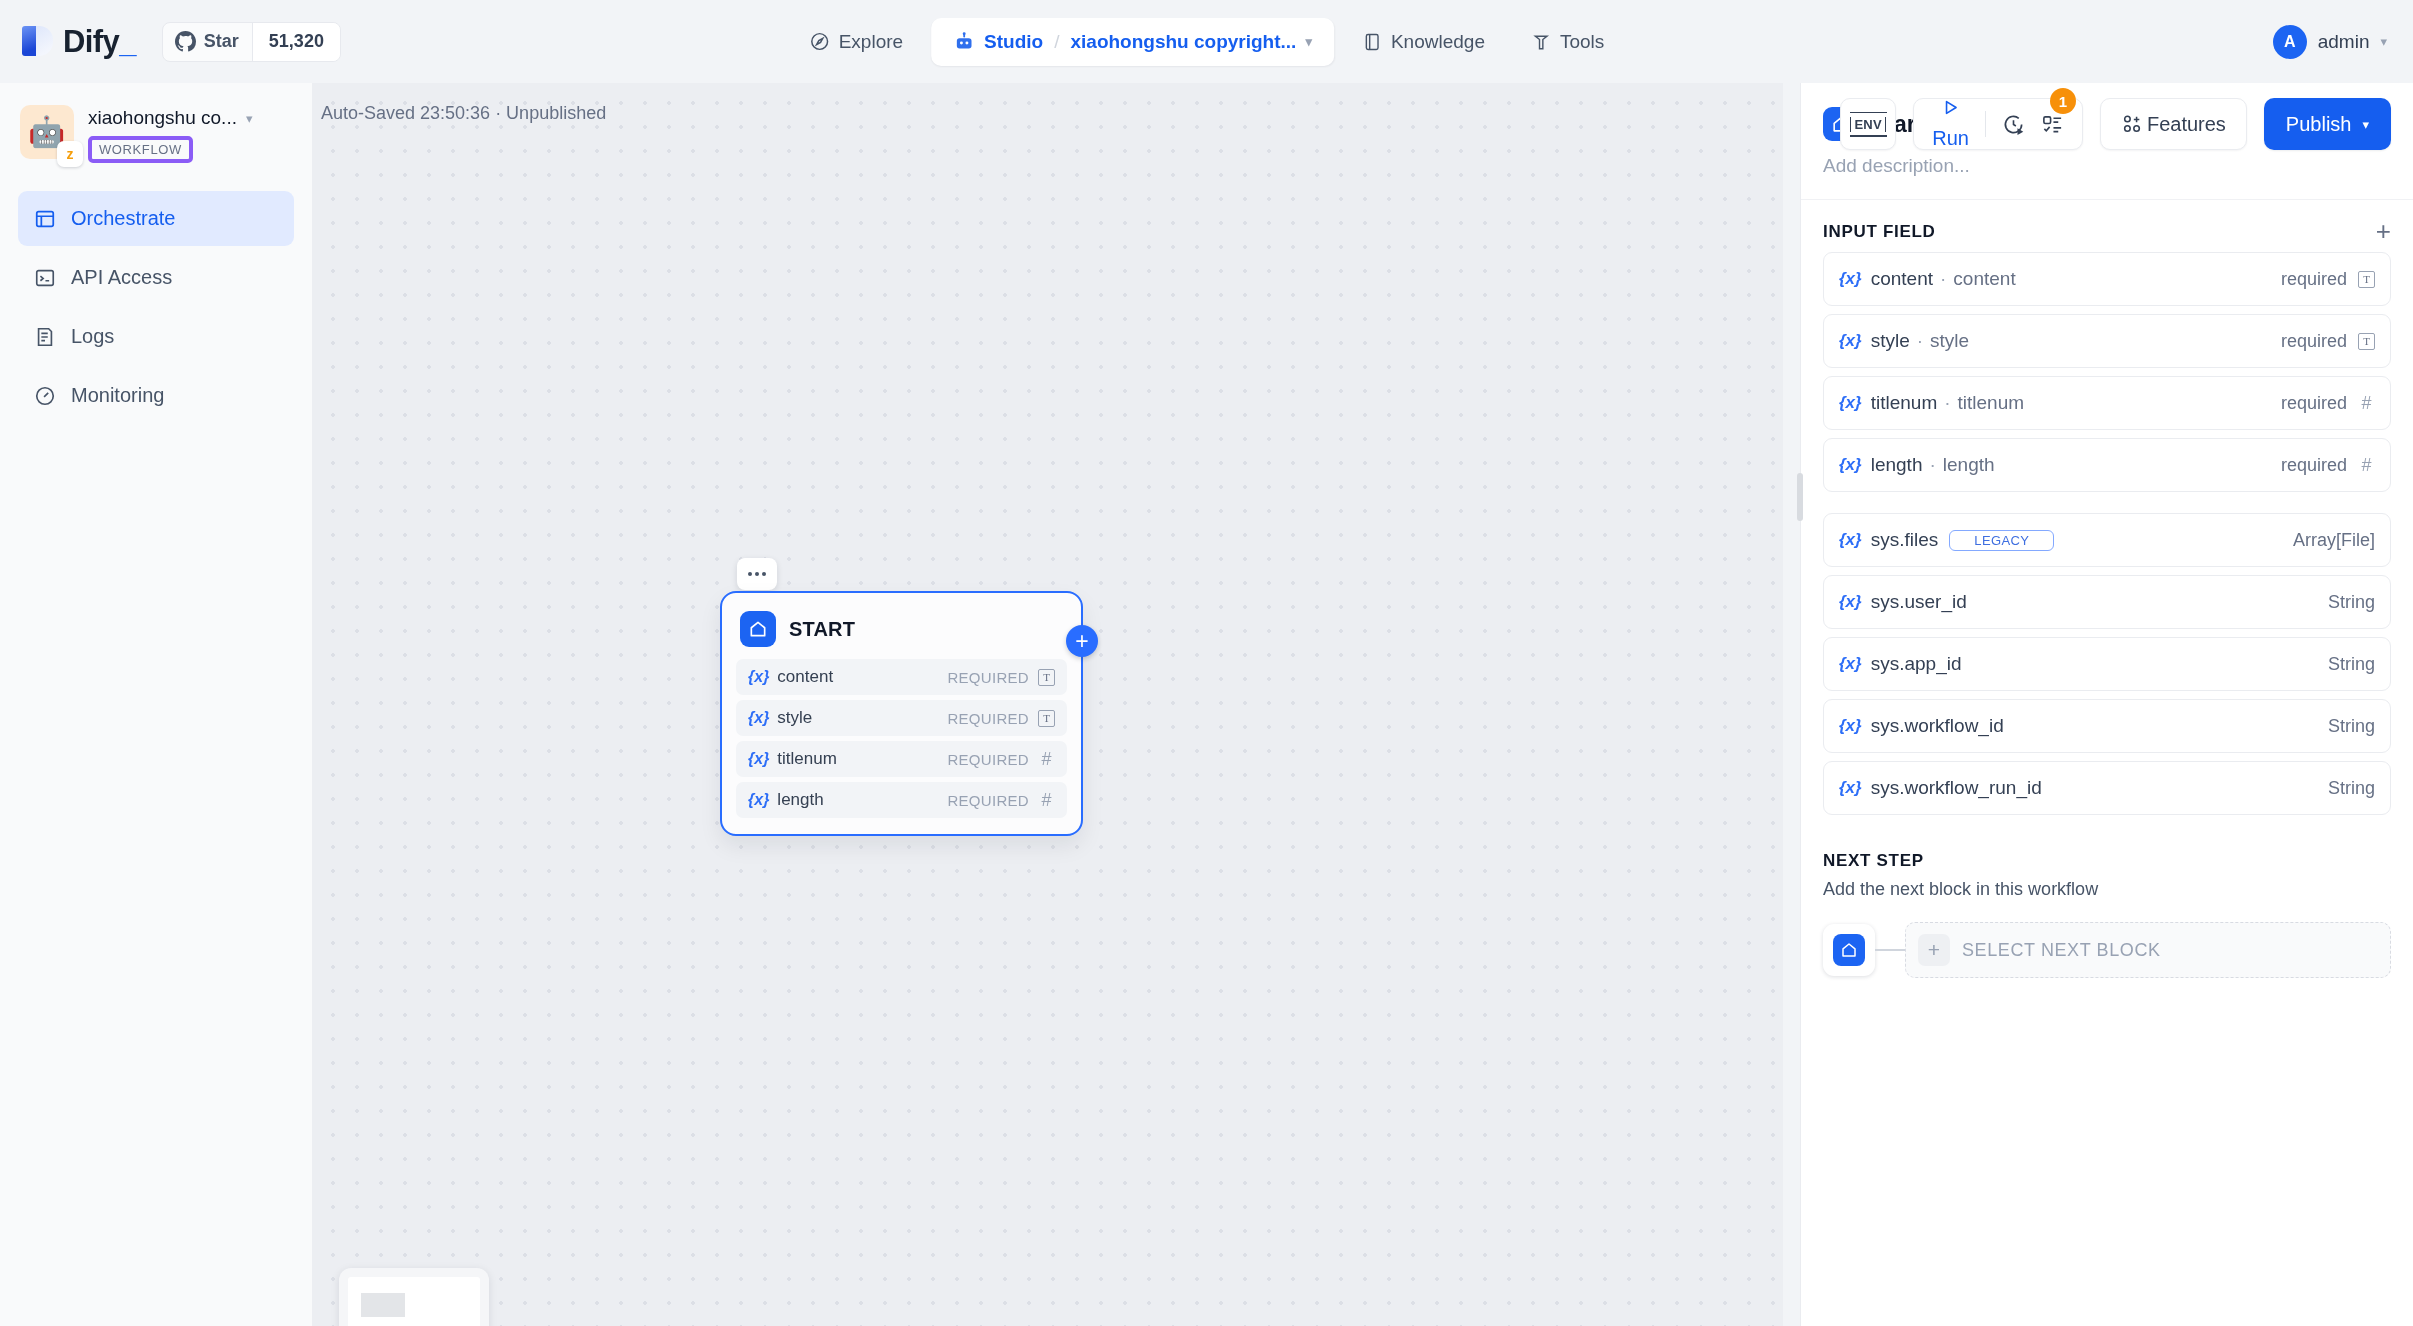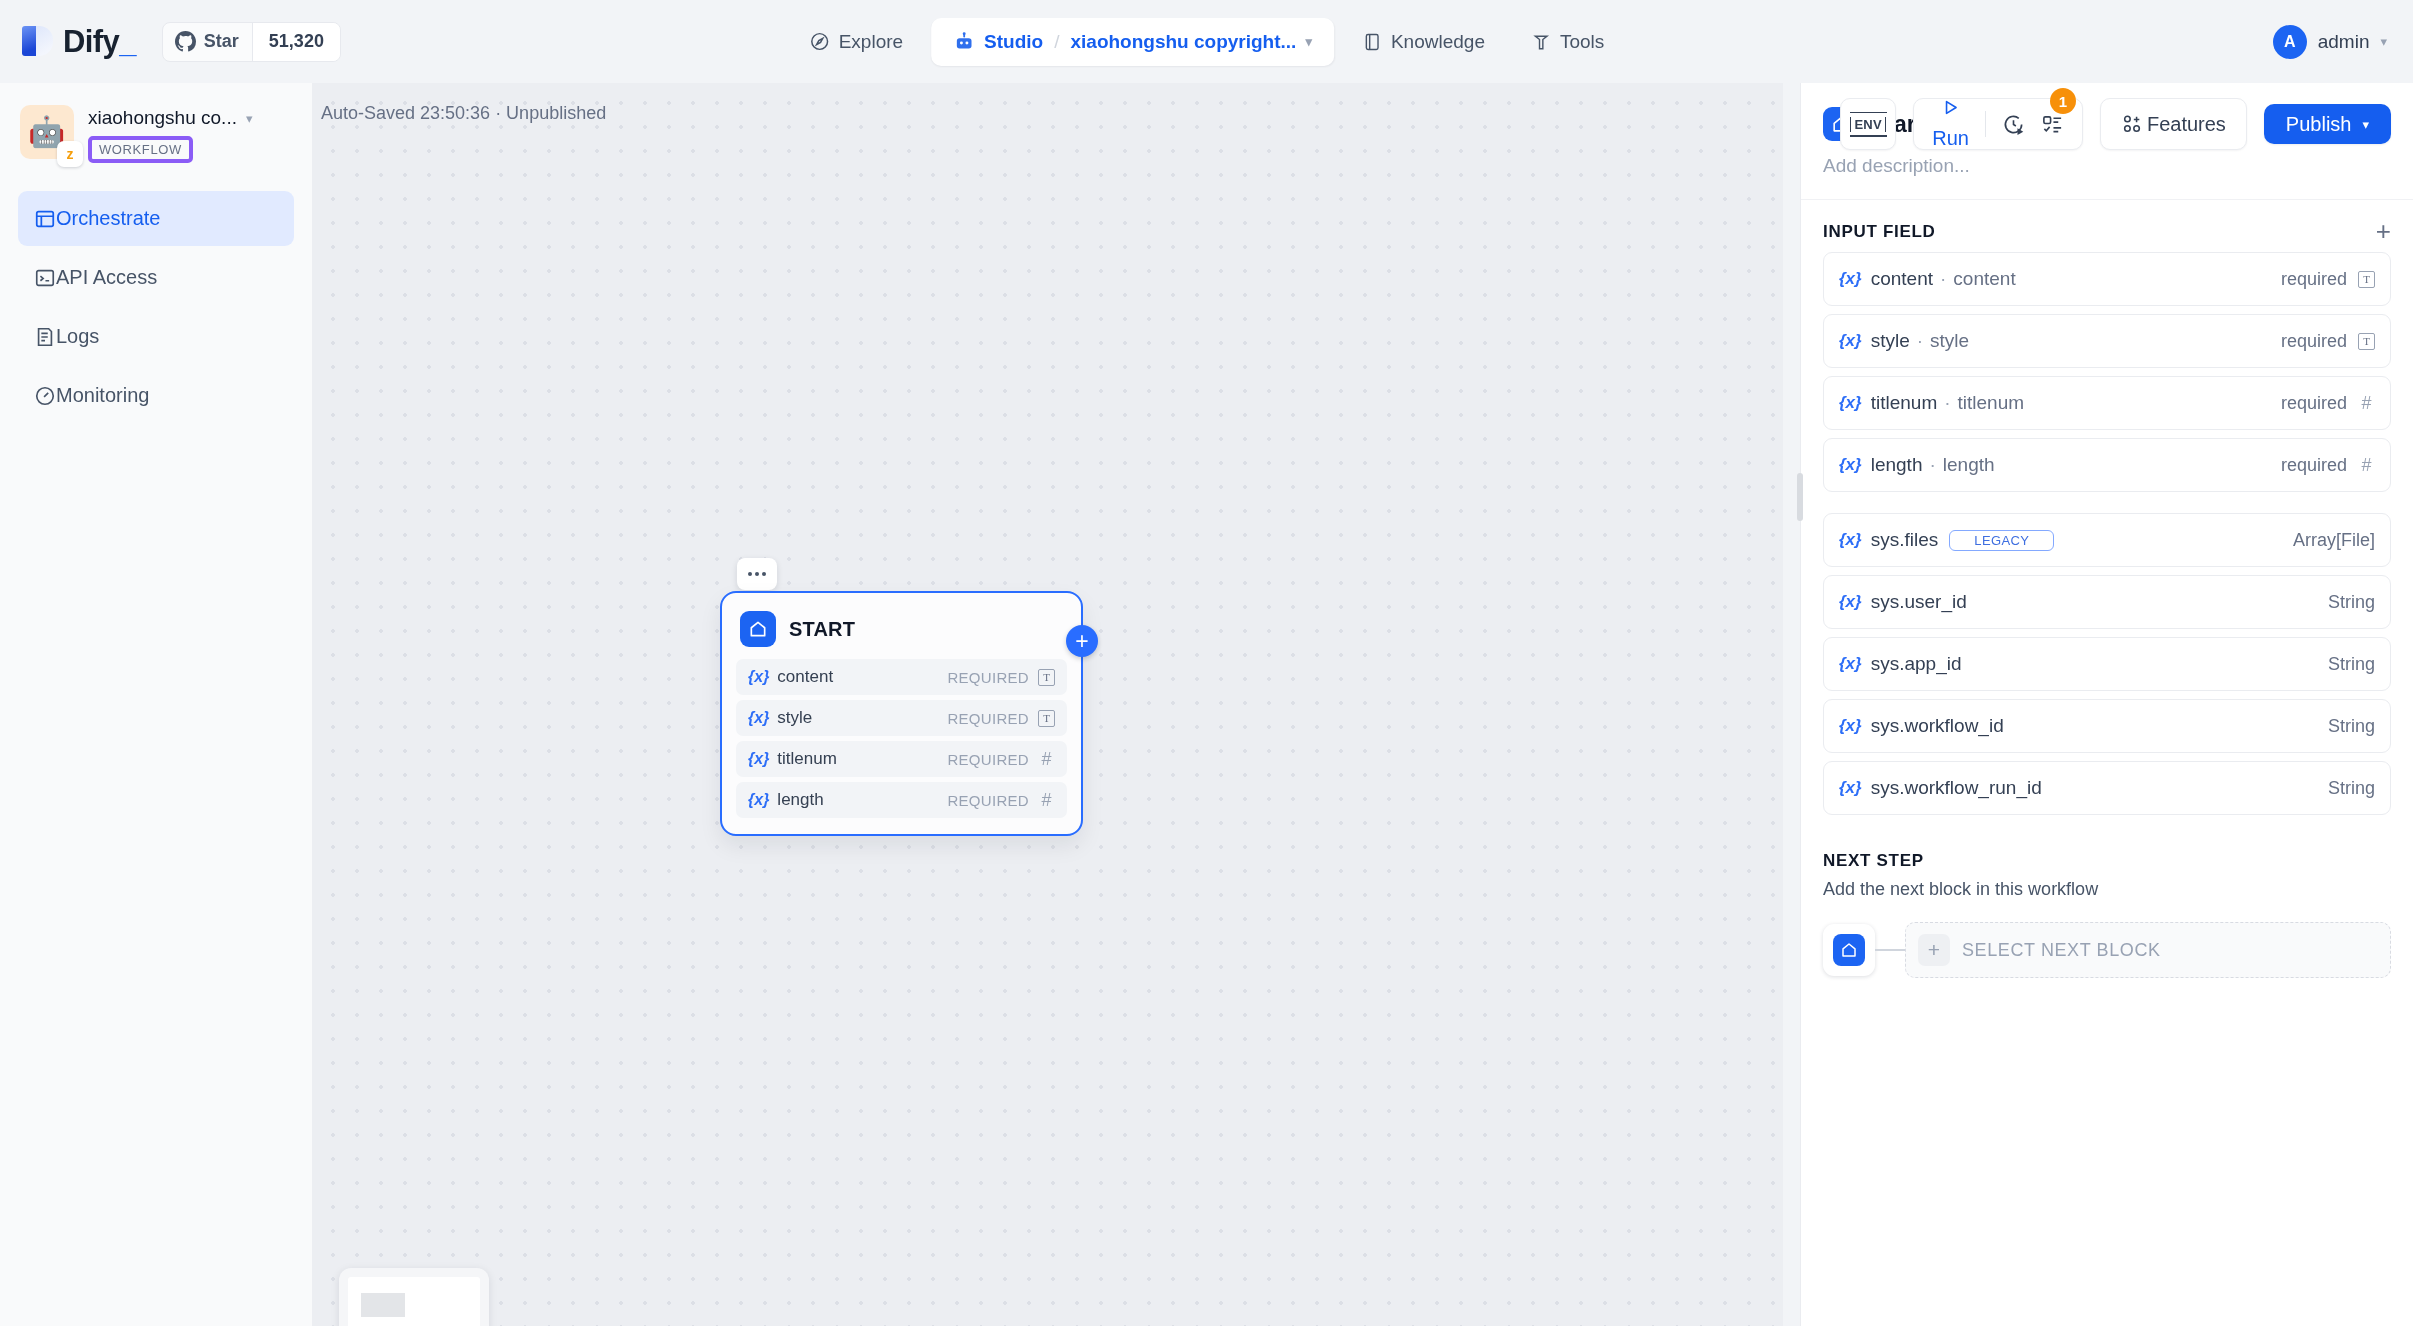--- a/index.html
+++ b/index.html
@@ -113,21 +113,21 @@
   .app-name { font-size: 19px; color: #101828; white-space: nowrap; }
   .app-tag {
     display: inline-block; margin-top: 7px;
     border: 4px solid #8b5cf6; border-radius: 5px;
     padding: 2px 7px; font-size: 13px; letter-spacing: .6px;
     color: #667085; font-weight: 500;
   }
 
   .menu { margin-top: 28px; padding: 0 18px; }
   .menu-item {
-    display: flex; align-items: center; gap: 0;
+    display: flex; align-items: center; gap: 15px;
     height: 55px; padding: 0 16px; border-radius: 9px;
     font-size: 20px; color: #475467; cursor: pointer; margin-bottom: 4px;
   }
   .menu-item.active { background: #e1eaff; color: #155eef; }
 
   
   .canvas {
     position: absolute; left: 313px; top: 83px;
     width: 1470px; height: 1243px;
     background-color: #eceef2;
@@ -307,21 +307,21 @@
   .run-icons { display: flex; align-items: center; gap: 16px; padding-left: 16px; }
   .badge {
     position: absolute; right: 6px; top: -11px;
     min-width: 26px; height: 26px; border-radius: 13px; background: #f79009;
     color: #fff; font-size: 15px; font-weight: 600;
     display: flex; align-items: center; justify-content: center; padding: 0 6px;
   }
   .tb-feat { padding: 0 20px; gap: 4px; }
   .feat-text { font-size: 20px; color: #344054; }
   .tb-pub {
-    height: 40px; padding: 0 22px; border-radius: 10px; background: #155eef;
+    height: 52px; padding: 0 22px; border-radius: 10px; background: #155eef;
     display: flex; align-items: center; gap: 11px; cursor: pointer;
     box-shadow: 0 1px 2px rgba(16,24,40,.08);
   }
   .pub-text { font-size: 20px; color: #fff; font-weight: 500; }
 
   svg { display: block; }
 </style>
 </head>
 <body>
 

